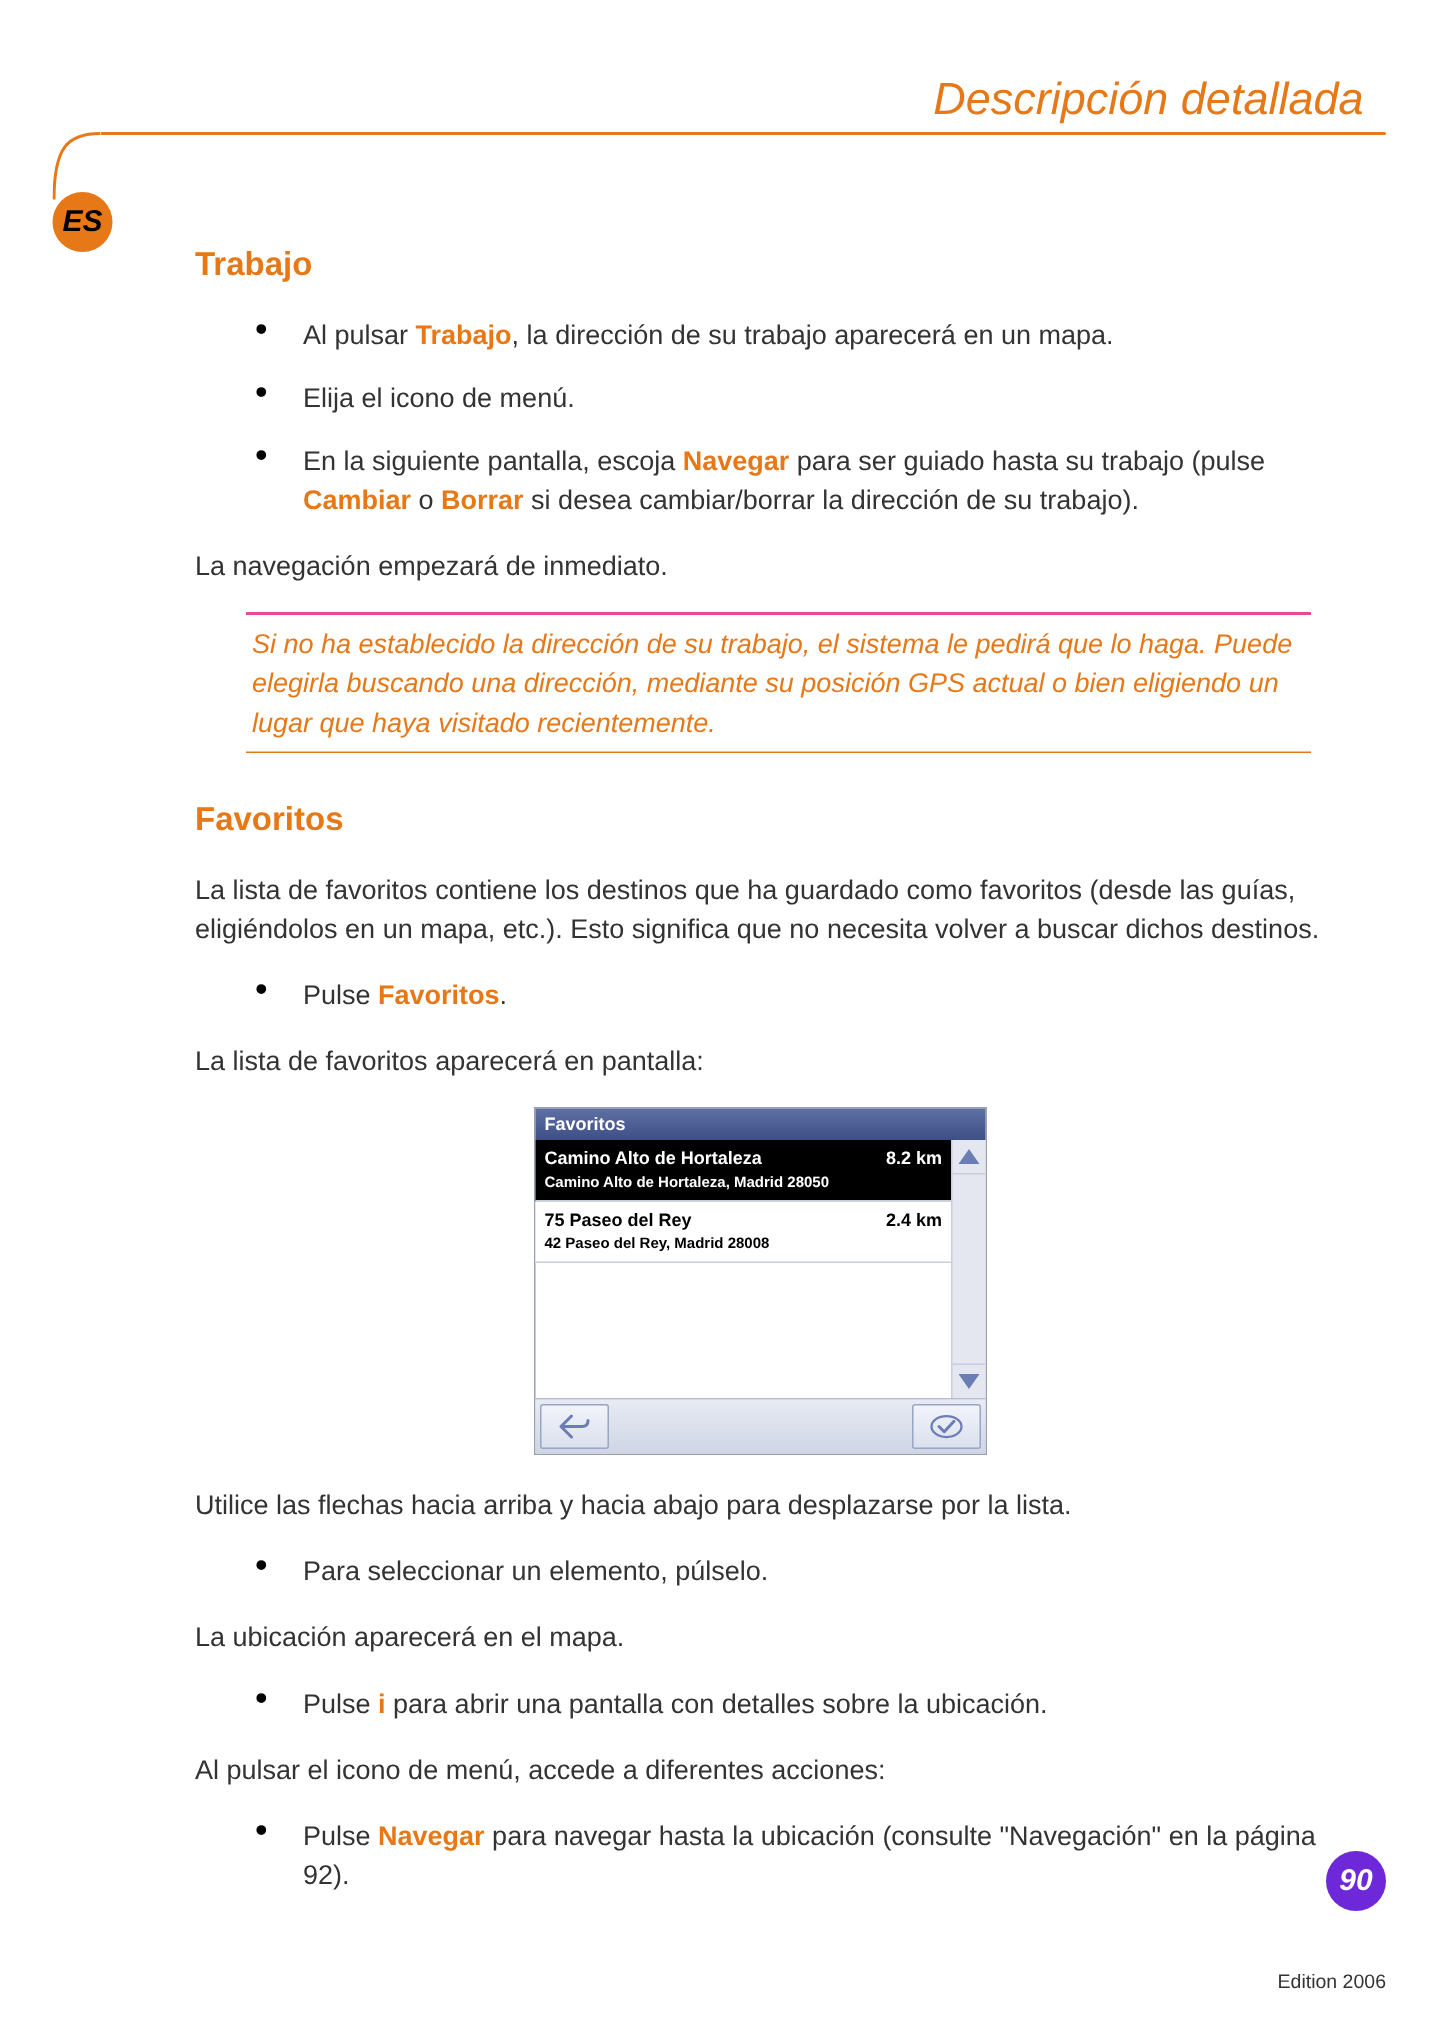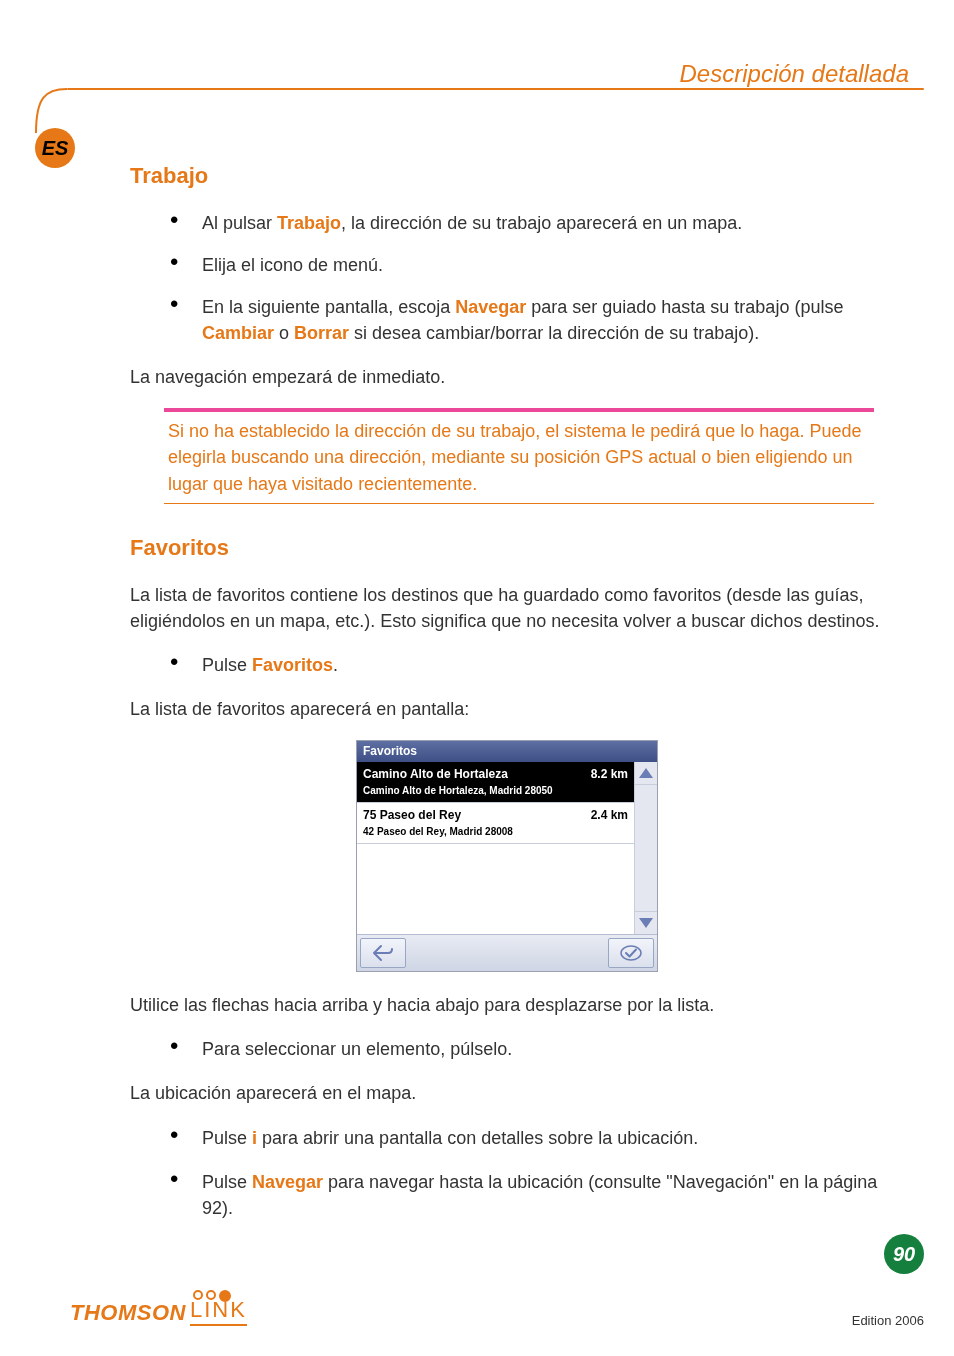--- a/index.html
+++ b/index.html
@@ -15,24 +15,24 @@
   }
   .page {
     position: relative;
     width: 954px;
     height: 1356px;
     box-sizing: border-box;
   }
   .header-title {
     position: absolute;
     right: 45px;
-    top: 60px;
-    font-style: italic;
-    color: #e67817;
-    font-size: 24px;
+    top: 50px;
+    font-style: italic;
+    color: #e67817;
+    font-size: 30px;
     font-weight: 400;
   }
   .orange-rule {
     position: absolute;
     left: 67px;
     right: 30px;
     top: 88px;
     height: 0;
     border-bottom: 2px solid #e67817;
     border-radius: 2px;
@@ -90,24 +90,25 @@
     color: #000;
     font-size: 24px;
     line-height: 1;
   }
   p {
     margin: 0 0 18px 0;
   }
   .note {
     margin-left: 34px;
     margin-right: 10px;
-    border-top: 4px solid #ec4899;
+    border-top: 2px solid #ec4899;
     border-bottom: 1px solid #e67817;
     padding: 6px 4px;
     color: #e67817;
+    font-style: italic;
     margin-bottom: 28px;
   }
   strong.accent {
     color: #e67817;
     font-weight: 700;
   }
   strong.accent-i {
     color: #e67817;
     font-weight: 700;
   }
@@ -205,21 +206,21 @@
     border: none;
     background: transparent;
   }
   .page-badge {
     position: absolute;
     right: 30px;
     bottom: 82px;
     width: 40px;
     height: 40px;
     border-radius: 50%;
-    background: #15803d;
+    background: #6d28d9;
     color: #fff;
     font-weight: 700;
     font-style: italic;
     font-size: 20px;
     line-height: 40px;
     text-align: center;
   }
   .edition {
     position: absolute;
     right: 30px;
@@ -359,35 +360,27 @@
     </ul>
 
     <p>La ubicación aparecerá en el mapa.</p>
 
     <ul>
       <li>
         <span>Pulse </span><strong class="accent-i">i</strong><span> para abrir una pantalla con detalles sobre la ubicación.</span>
       </li>
     </ul>
 
+    <p>Al pulsar el icono de menú, accede a diferentes acciones:</p>
 
     <ul>
       <li>
         <span>Pulse </span><strong class="accent">Navegar</strong><span> para navegar hasta la ubicación (consulte "Navegación" en la página 92).</span>
       </li>
     </ul>
 
   </div>
 
   <div class="page-badge">90</div>
   <div class="edition">Edition 2006</div>
 
-  <div class="brand">
-    <span class="brand-thomson">THOMSON</span>
-    <span class="brand-link">LINK</span>
-    <span class="brand-dots">
-        <span></span>
-        <span></span>
-        <span class="big"></span>
-      </span>
-  </div>
 
 </div>
 
 </body></html>

